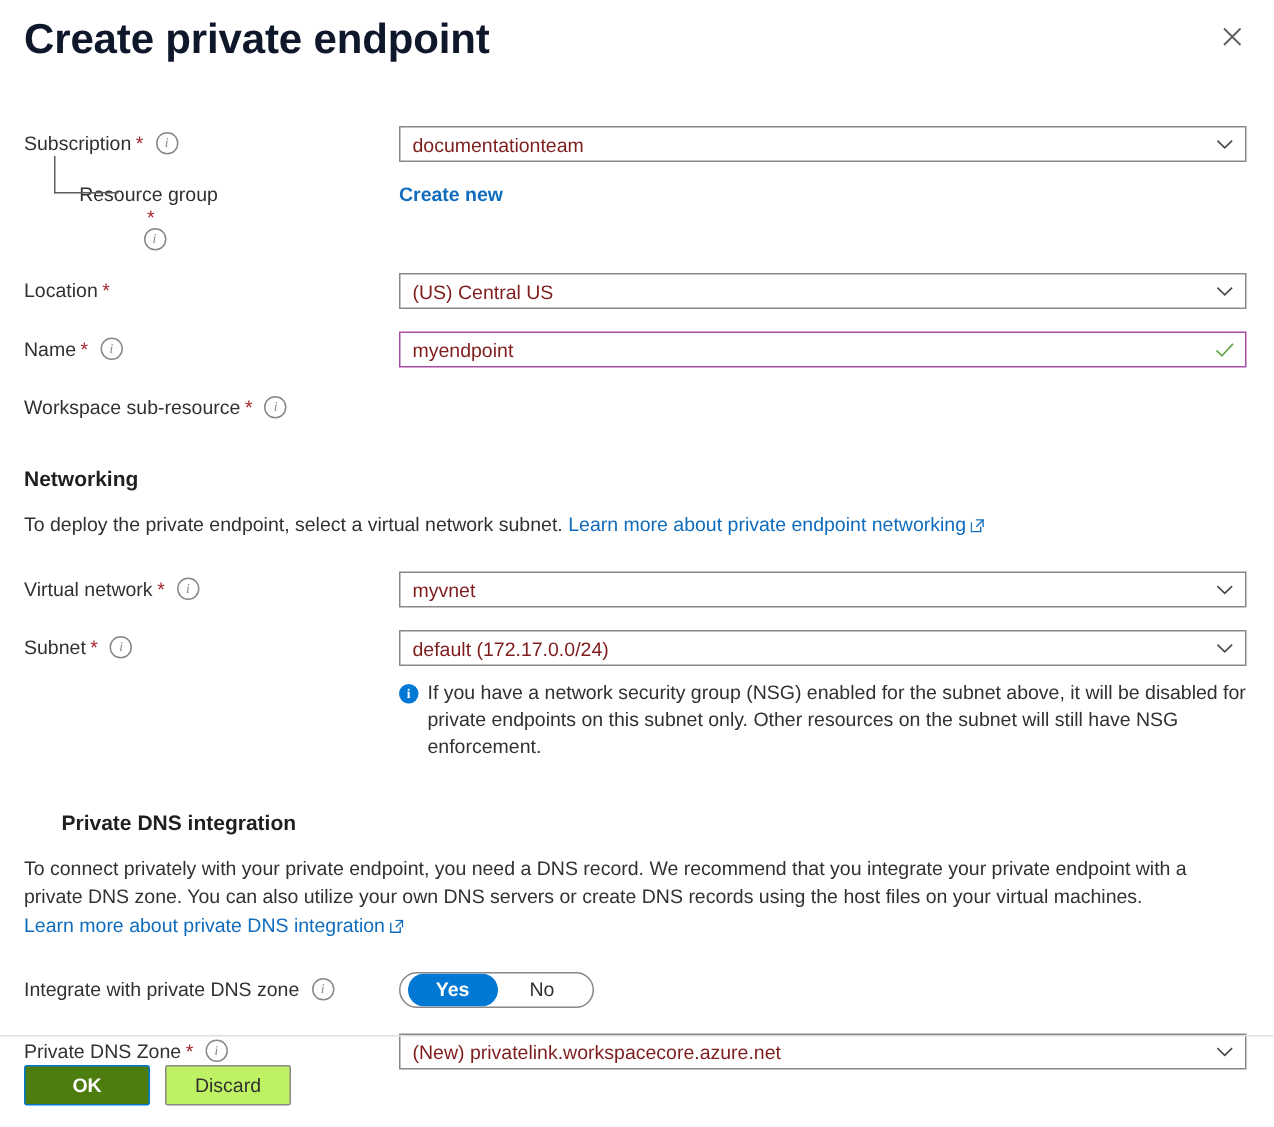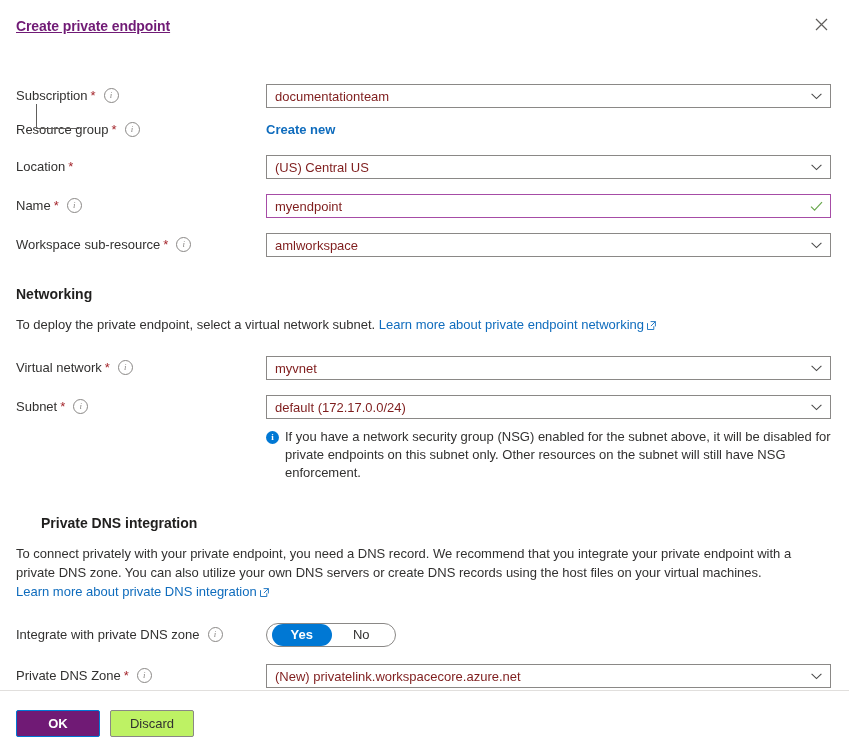--- a/index.html
+++ b/index.html
@@ -18,26 +18,25 @@
   }
 
   
   .header {
     position: relative;
     padding: 12px 16px 0 16px;
     height: 46px;
     box-sizing: border-box;
   }
   .title {
-    font-size: 14px;
-    font-weight: bold;
-    color: #701a75;
+    font-size: 28px;
+    font-weight: bold;
+    color: #0f172a;
     letter-spacing: -0.1px;
     line-height: 28px;
-    text-decoration: underline;
   }
   .close-btn {
     position: absolute;
     top: 12px;
     right: 16px;
     width: 24px;
     height: 24px;
     display: flex;
     align-items: center;
     justify-content: center;
@@ -63,23 +62,24 @@
     flex: 0 0 250px;
     padding-top: 4px;
     box-sizing: border-box;
     font-size: 13px;
     color: #323130;
     display: flex;
     align-items: center;
     white-space: nowrap;
   }
   .label-col.indent {
-    justify-content: flex-start;
+    justify-content: center;
     padding-right: 84px;
     position: relative;
+    flex-direction: column;
   }
   .field-col {
     flex: 1 1 auto;
     min-width: 0;
   }
   .lbl-text { font-weight: normal; }
   .req {
     color: #a4262c;
     margin-left: 3px;
     font-size: 13px;
@@ -265,21 +265,21 @@
     min-width: 84px;
     height: 27px;
     font-family: "Liberation Sans", sans-serif;
     font-size: 13px;
     border-radius: 2px;
     cursor: pointer;
     padding: 0 14px;
     box-sizing: border-box;
   }
   .btn-primary {
-    background: #701a75;
+    background: #4d7c0f;
     border: 1px solid #0078d4;
     color: #ffffff;
     font-weight: bold;
   }
   .btn-secondary {
     background: #bef264;
     border: 1px solid #8a8886;
     color: #323130;
   }
 </style>
@@ -360,30 +360,20 @@
         </span>
       </div>
     </div>
   </div>
 
   <div class="row" style="margin-top:15px;">
     <div class="label-col">
       <span class="lbl-text">Workspace sub-resource</span>
       <span class="req">*</span>
       <span class="info-icon">i</span>
-    </div>
-    <div class="field-col">
-      <div class="select-wrap">
-        <input class="azure-input" readonly="" value="amlworkspace" style="">
-        <span class="chevron">
-          <svg width="11" height="7" viewBox="0 0 11 7">
-              <path d="M0.6 0.8 L5.5 5.6 L10.4 0.8" stroke="#4a4a4a" stroke-width="1.1" fill="none"></path>
-            </svg>
-        </span>
-      </div>
     </div>
   </div>
 
   <div class="section-head" style="margin-top:29px;">Networking</div>
   <p class="para" style="margin-top:13px;">
     <span>To deploy the private endpoint, select a virtual network subnet.</span>
     <a class="link"><span>Learn more about private endpoint networking</span><span class="ext-link-icon"><svg width="9" height="9" viewBox="0 0 9 9">
             <path d="M0.5 2.2 L0.5 8.5 L6.8 8.5 L6.8 5.2" stroke="#0f6cbd" stroke-width="0.9" fill="none"></path>
             <path d="M3.6 0.6 L8.4 0.6 L8.4 5.4" stroke="#0f6cbd" stroke-width="0.9" fill="none"></path>
             <path d="M3.9 5.1 L8.4 0.6" stroke="#0f6cbd" stroke-width="0.9" fill="none"></path>

